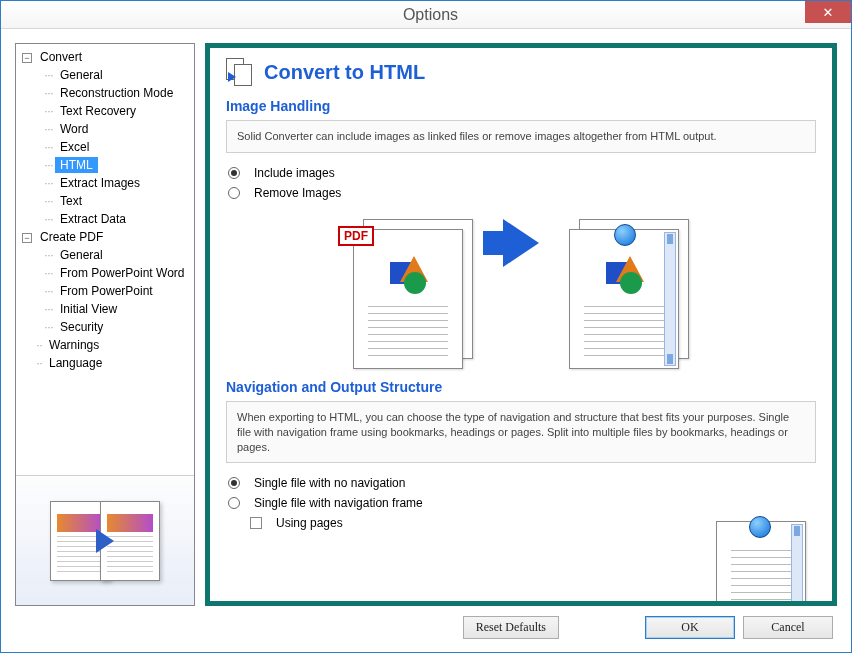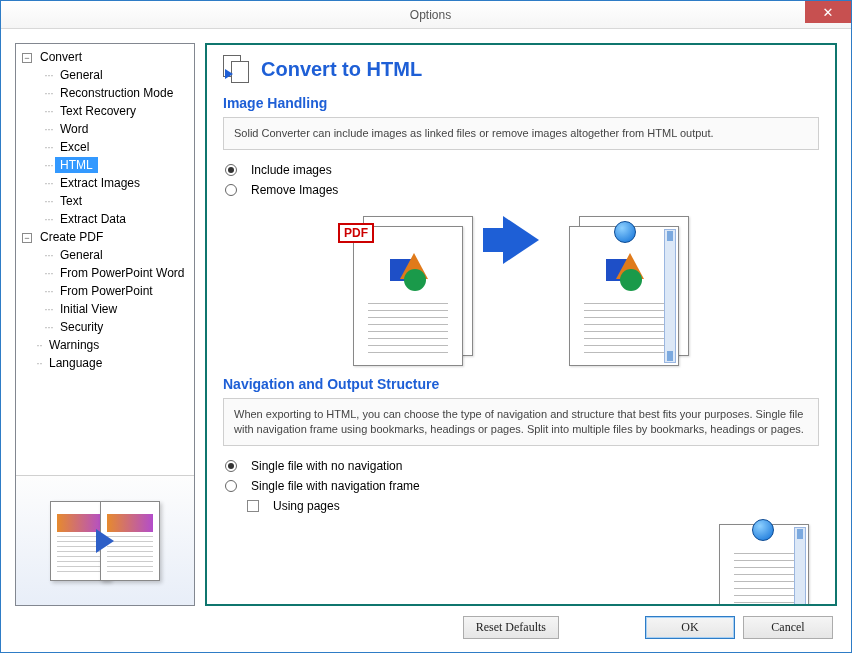--- a/index.html
+++ b/index.html
@@ -17,21 +17,21 @@
   background: linear-gradient(#fff, #f5f5f5);
   border-bottom: 1px solid #d8d8d8;
   display: flex;
   align-items: center;
   position: relative;
 }
 .titlebar-title {
   flex: 1;
   text-align: center;
   color: #555;
-  font-size: 12px;
+  font-size: 16px;
   margin-left: 9px;
 }
 .close-btn {
   width: 46px;
   height: 22px;
   background: #c75050;
   color: #fff;
   display: flex;
   align-items: center;
   justify-content: center;
@@ -128,21 +128,21 @@
 .illus-arrow-sm {
   width: 0; height: 0;
   border-top: 12px solid transparent;
   border-bottom: 12px solid transparent;
   border-left: 18px solid #2e5fc7;
   margin: 0 -6px;
   z-index: 2;
 }
 .main {
   flex: 1;
-  border: 2px solid #0f766e;
+  border: 5px solid #0f766e;
   background: #fff;
   padding: 10px 16px;
   overflow: hidden;
   position: relative;
 }
 .page-header {
   display: flex;
   align-items: center;
   gap: 10px;
   margin-bottom: 12px;

